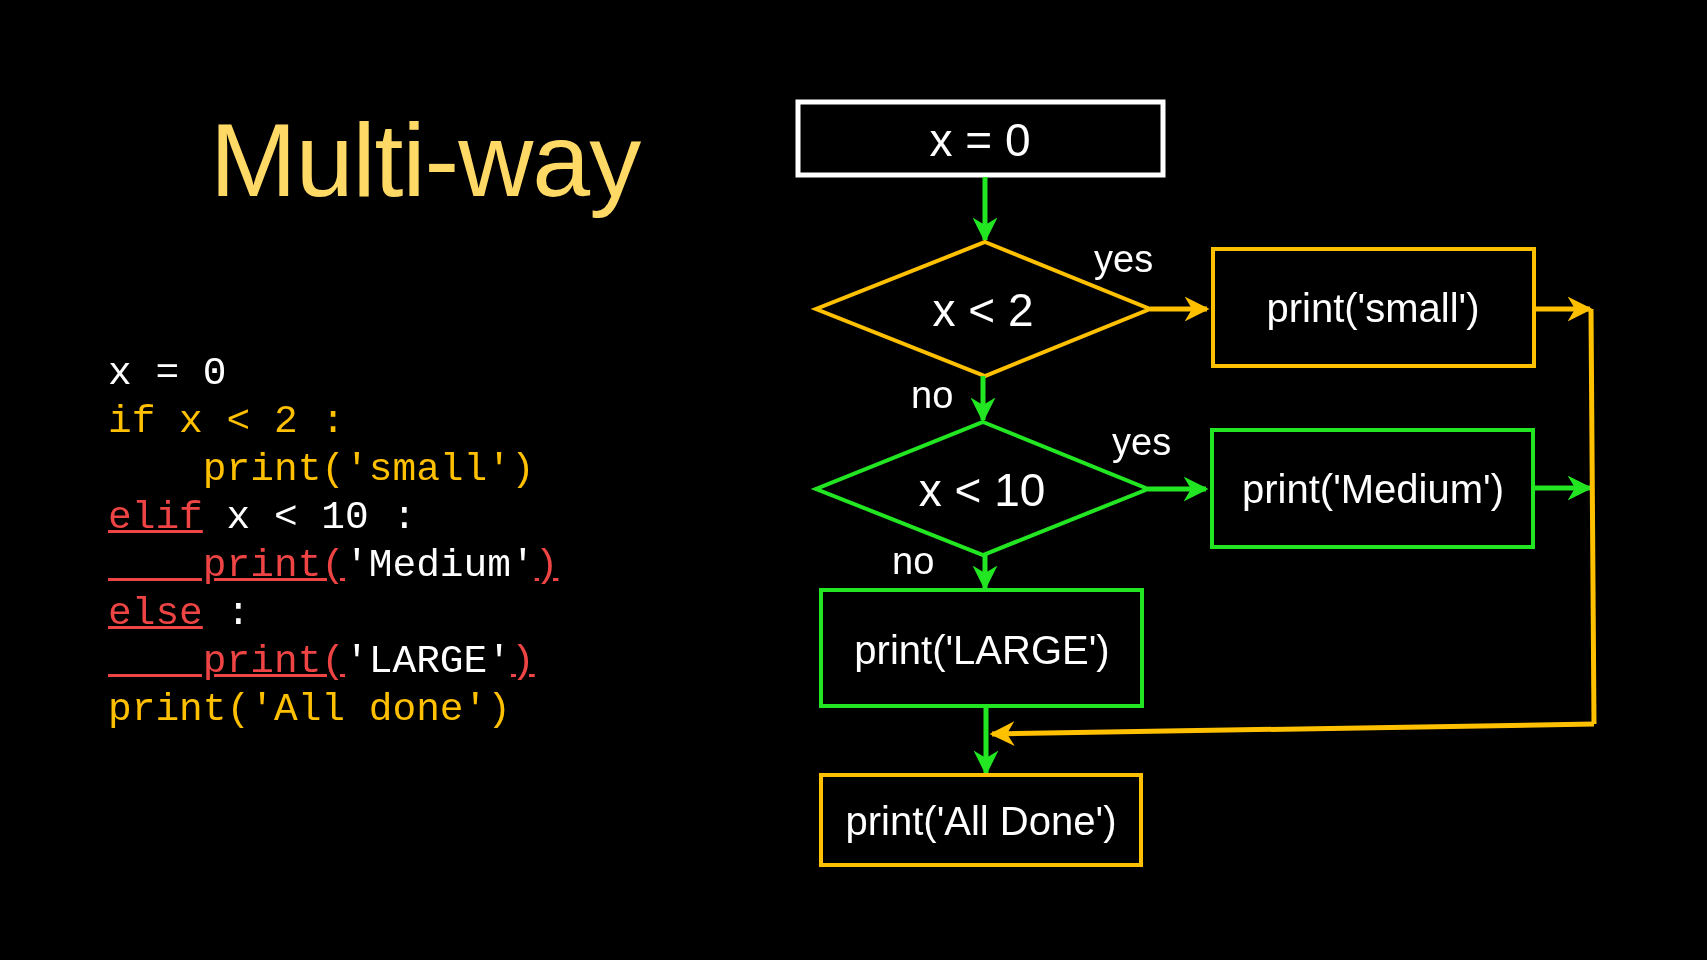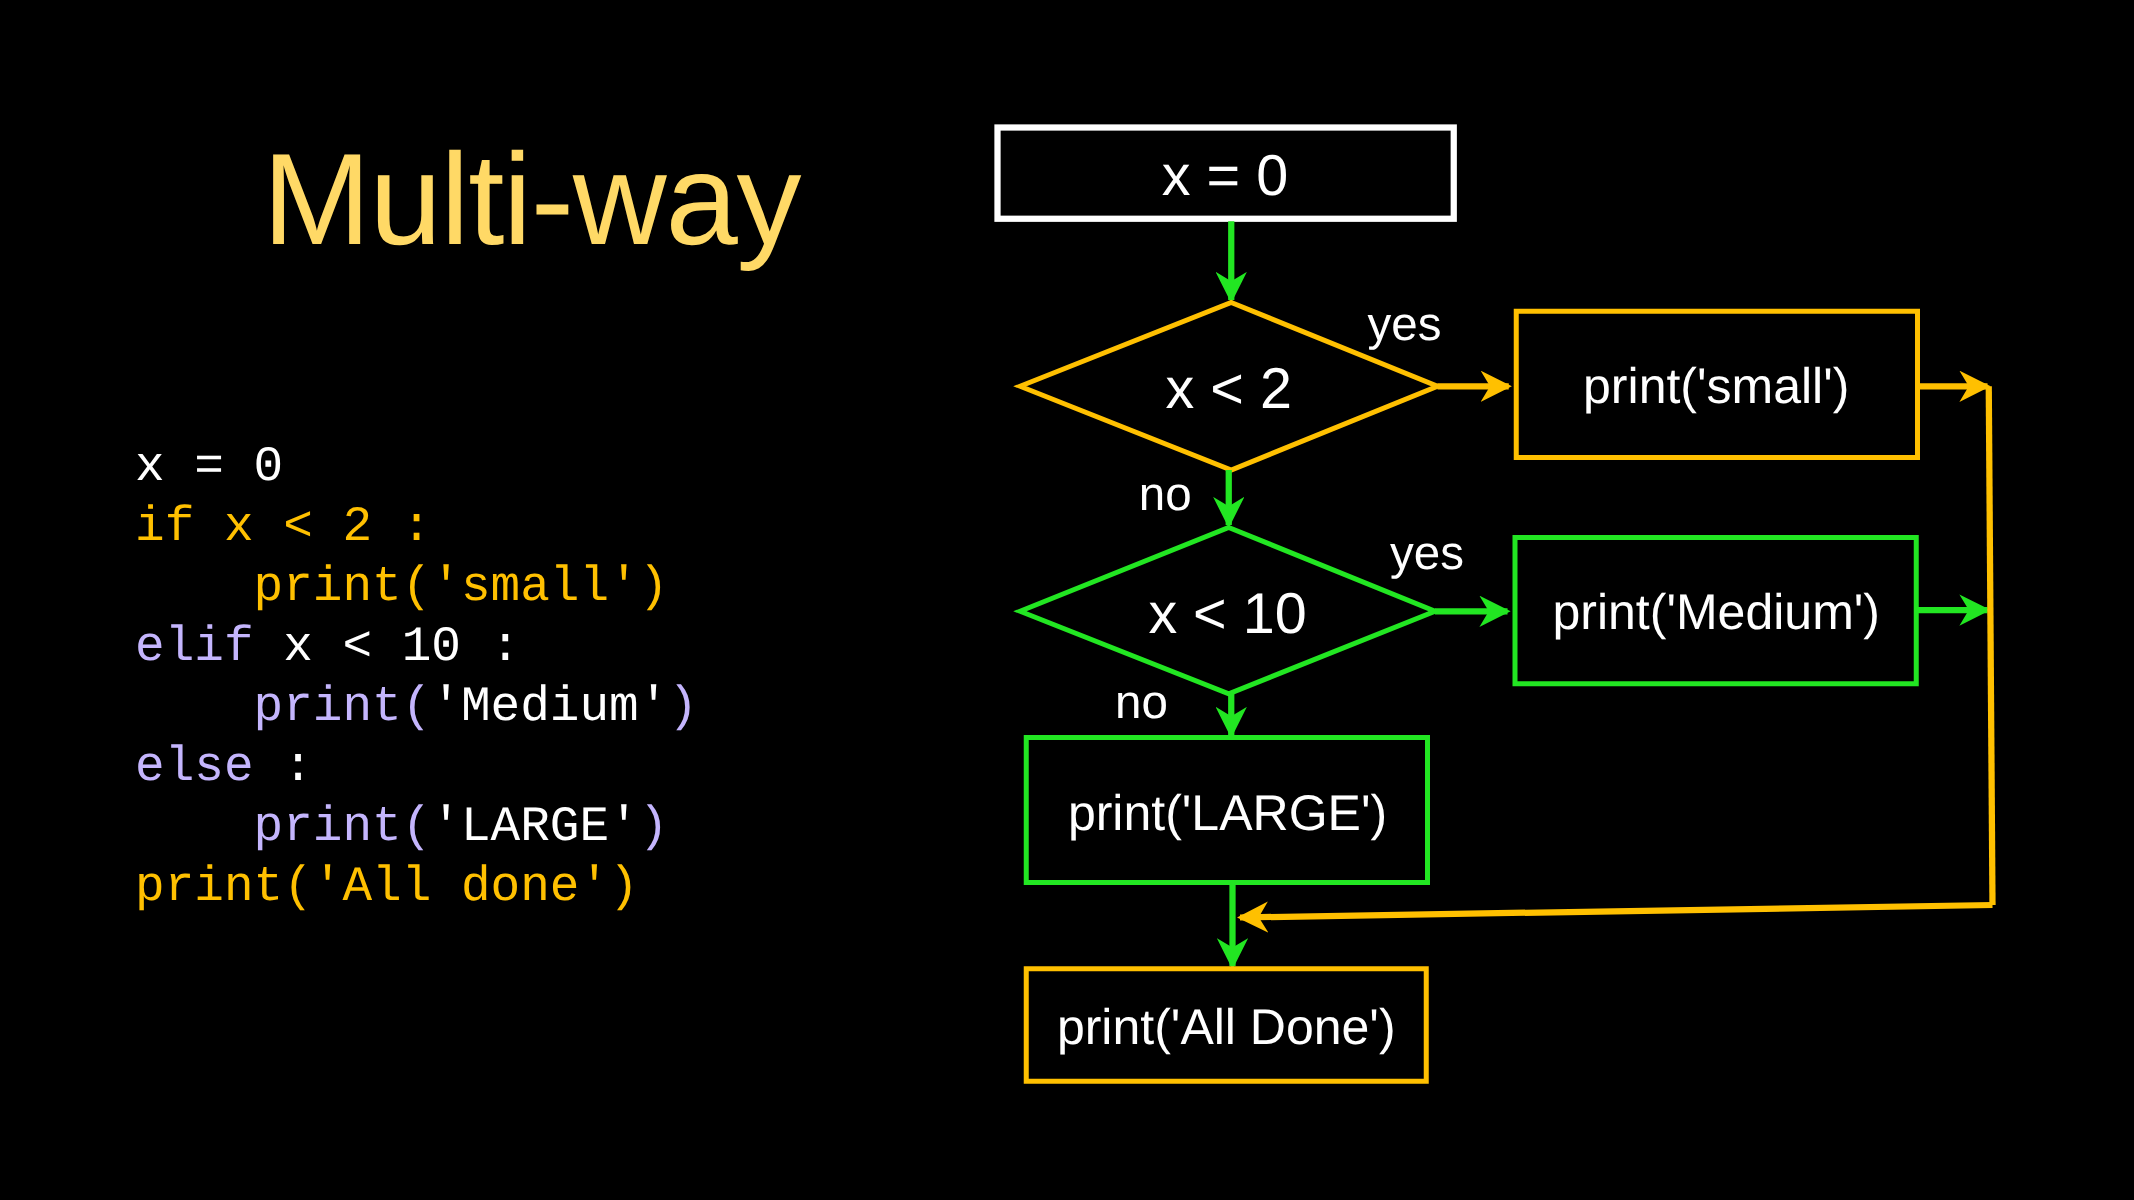--- a/index.html
+++ b/index.html
@@ -2,21 +2,21 @@
 <html><head>
 <meta charset="utf-8">
 <style>
   html, body { margin: 0; padding: 0; background: #000; }
   body { width: 1707px; height: 960px; position: relative; overflow: hidden; font-family: "Liberation Sans", sans-serif; }
   .title { position: absolute; left: 210px; top: 108px; font-size: 104px; line-height: 1; color: #FFD966; letter-spacing: -1px; }
   .code { position: absolute; left: 108px; top: 350px; font-family: "Liberation Mono", monospace; font-size: 39.5px; line-height: 48px; white-space: pre; }
   .code .line { height: 48px; }
   .c-white { color: #FFFFFF; }
   .c-orange { color: #FFC000; margin-top: 43px; }
-  .c-green { color: #c4b5fd; }
+  .c-green { color: #ef4444; text-decoration: underline; }
   svg { position: absolute; left: 0; top: 0; }
   .lbl { font-family: "Liberation Sans", sans-serif; fill: #FFFFFF; }
 </style>
 </head>
 <body>
 
 <div class="title">Multi-way</div>
 
 <div class="code" id="code"><div class="line"><span class="c-white">x = 0</span></div><div class="line"><span class="c-orange">if x &lt; 2 :</span></div><div class="line"><span class="c-orange">    print('small')</span></div><div class="line"><span class="c-green">elif</span><span class="c-white"> x &lt; 10 :</span></div><div class="line"><span class="c-green">    print(</span><span class="c-white">'Medium'</span><span class="c-green">)</span></div><div class="line"><span class="c-green">else</span><span class="c-white"> :</span></div><div class="line"><span class="c-green">    print(</span><span class="c-white">'LARGE'</span><span class="c-green">)</span></div><div class="line"><span class="c-orange">print('All done')</span></div></div>
 

